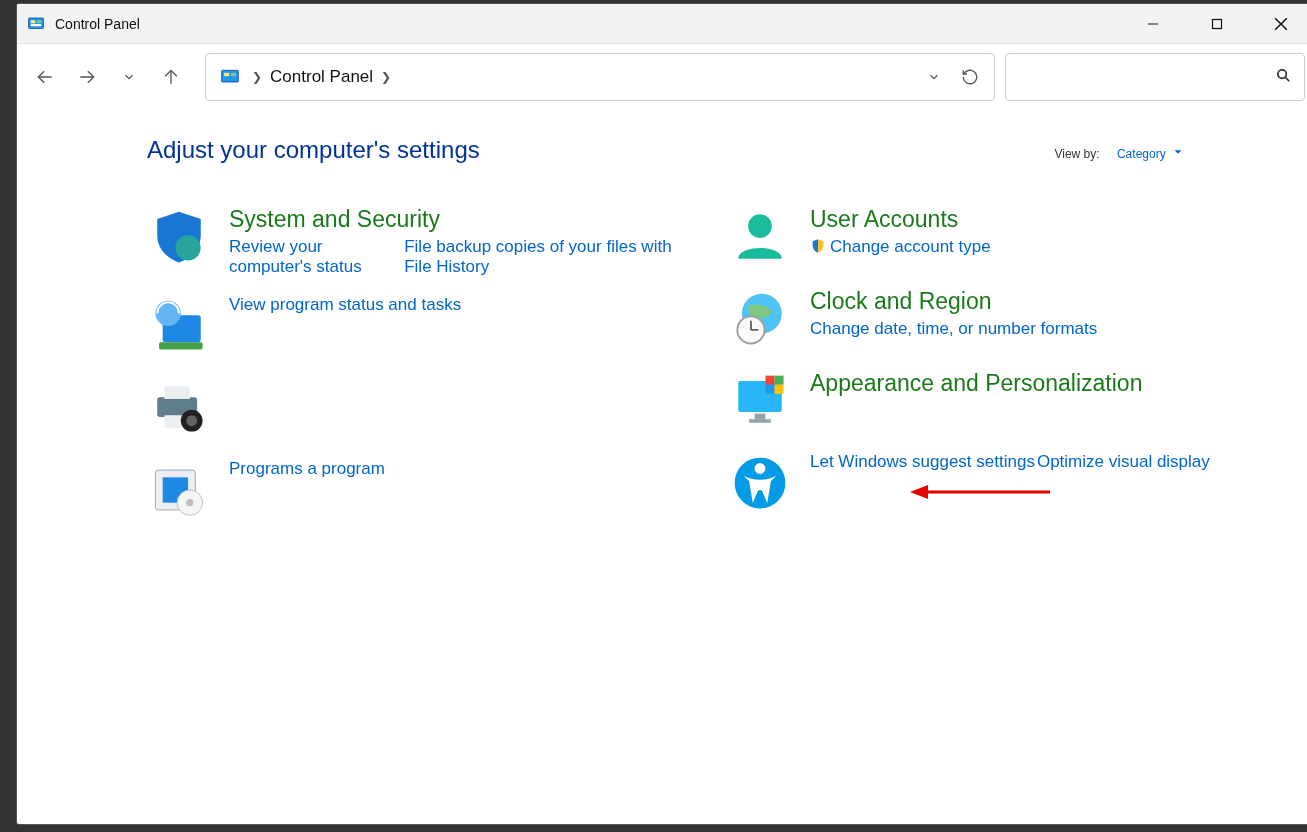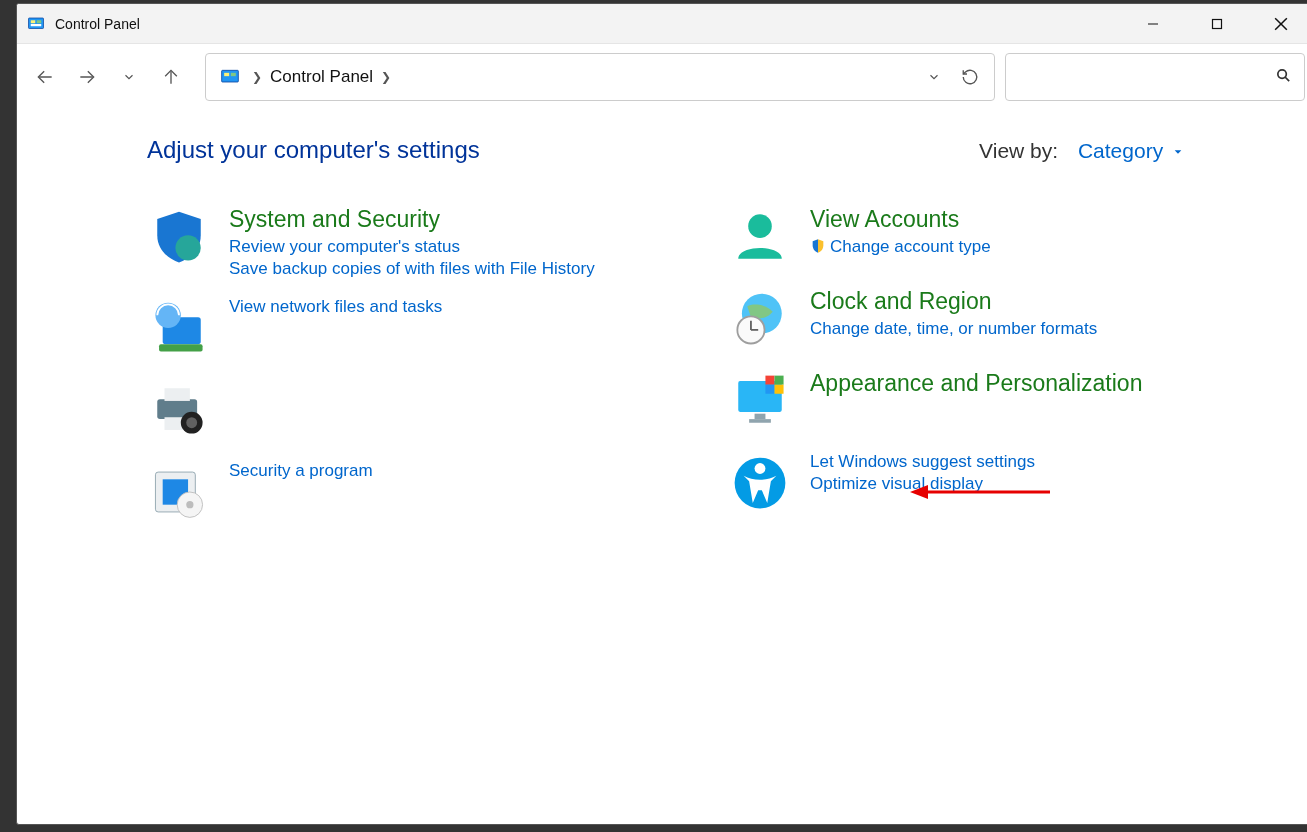--- a/index.html
+++ b/index.html
@@ -93,21 +93,21 @@
     align-items: baseline;
     padding: 0 130px 0 130px;
     margin-bottom: 42px;
   }
   .header-row h1 {
     font-size: 24px;
     font-weight: 400;
     color: #003399;
     flex: 1;
   }
-  .viewby { font-size: 21px; color: #333; }
+  .viewby { font-size: 12px; color: #333; }
   .viewby .link { color: #0066cc; margin-left: 14px; }
 
   .columns {
     display: flex;
     padding: 0 60px 0 130px;
     gap: 56px;
   }
   .col { flex: 1; }
   .category {
     display: flex;
@@ -119,21 +119,21 @@
     flex: 0 0 64px;
     display:flex;align-items:flex-start;justify-content:center;
     padding-top:2px;
   }
   .cat-body { flex: 1; }
   .cat-title {
     font-size: 23px;
     color: #1a7a1a;
     margin-bottom: 4px;
   }
-  .cat-links { display: flex; flex-direction: column; gap: 2px; }
+  .cat-links { display: flex; flex-direction: row; gap: 2px; }
   .cat-link {
     font-size: 17px;
     color: #0066cc;
   }
   .shield-inline { width:16px;height:16px;display:inline-block;vertical-align:-2px;margin-right:4px;}
 
   
   .arrow {
     position: absolute;
     top: 485px;
@@ -262,37 +262,37 @@
           <div class="cat-icon">
             <svg width="58" height="58" viewBox="0 0 64 64">
                 <path d="M32 4 L56 12 V30 C56 46 44 56 32 60 C20 56 8 46 8 30 V12 Z" fill="#1976d2"></path>
                 <circle cx="42" cy="44" r="14" fill="#26a69a"></circle>
               </svg>
           </div>
           <div class="cat-body">
             <div class="cat-title">System and Security</div>
             <div class="cat-links">
               <span class="cat-link">Review your computer's status</span>
-              <span class="cat-link">Save backup copies of with files with File History</span>
+              <span class="cat-link">File backup copies of your files with File History</span>
             </div>
           </div>
         </div>
 
         <div class="category">
           <div class="cat-icon">
             <svg width="58" height="58" viewBox="0 0 64 64">
                 <rect x="14" y="20" width="42" height="30" rx="3" fill="#1e88e5"></rect>
                 <rect x="10" y="50" width="48" height="8" rx="2" fill="#43a047"></rect>
                 <circle cx="20" cy="18" r="14" fill="#64b5f6"></circle>
                 <path d="M8 18 A12 12 0 0 1 32 18" fill="none" stroke="#fff" stroke-width="2"></path>
               </svg>
           </div>
           <div class="cat-body">
             <div class="cat-links">
-              <span class="cat-link">View network files and tasks</span>
+              <span class="cat-link">View program status and tasks</span>
             </div>
           </div>
         </div>
 
         <div class="category">
           <div class="cat-icon">
             <svg width="58" height="58" viewBox="0 0 64 64">
                 <rect x="8" y="20" width="44" height="22" rx="3" fill="#607d8b"></rect>
                 <rect x="16" y="8" width="28" height="14" fill="#eceff1"></rect>
                 <rect x="16" y="40" width="28" height="14" fill="#eceff1"></rect>
@@ -306,38 +306,38 @@
           <div class="cat-icon">
             <svg width="58" height="58" viewBox="0 0 64 64">
                 <rect x="6" y="10" width="44" height="44" rx="3" fill="#eceff1" stroke="#90a4ae"></rect>
                 <rect x="14" y="18" width="28" height="28" fill="#1e88e5"></rect>
                 <circle cx="44" cy="46" r="14" fill="#f5f5f5" stroke="#bdbdbd"></circle>
                 <circle cx="44" cy="46" r="4" fill="#bdbdbd"></circle>
               </svg>
           </div>
           <div class="cat-body">
             <div class="cat-links">
-              <span class="cat-link">Security a program</span>
+              <span class="cat-link">Programs a program</span>
             </div>
           </div>
         </div>
 
       </div>
 
       <div class="col">
 
         <div class="category">
           <div class="cat-icon">
             <svg width="58" height="58" viewBox="0 0 64 64">
                 <circle cx="32" cy="20" r="13" fill="#1abc9c"></circle>
                 <path d="M8 56 C8 40 56 40 56 56 Z" fill="#1abc9c"></path>
               </svg>
           </div>
           <div class="cat-body">
-            <div class="cat-title">View Accounts</div>
+            <div class="cat-title">User Accounts</div>
             <div class="cat-links">
               <span class="cat-link">
                 <span class="shield-inline">
                   <svg viewBox="0 0 24 24">
                       <path d="M12 2 L20 5 V11 C20 17 16 21 12 22 V2Z" fill="#fbc02d"></path>
                       <path d="M12 2 L4 5 V11 C4 17 8 21 12 22 V2Z" fill="#1976d2"></path>
                     </svg>
                 </span><span>Change account type</span>
               </span>
             </div>

